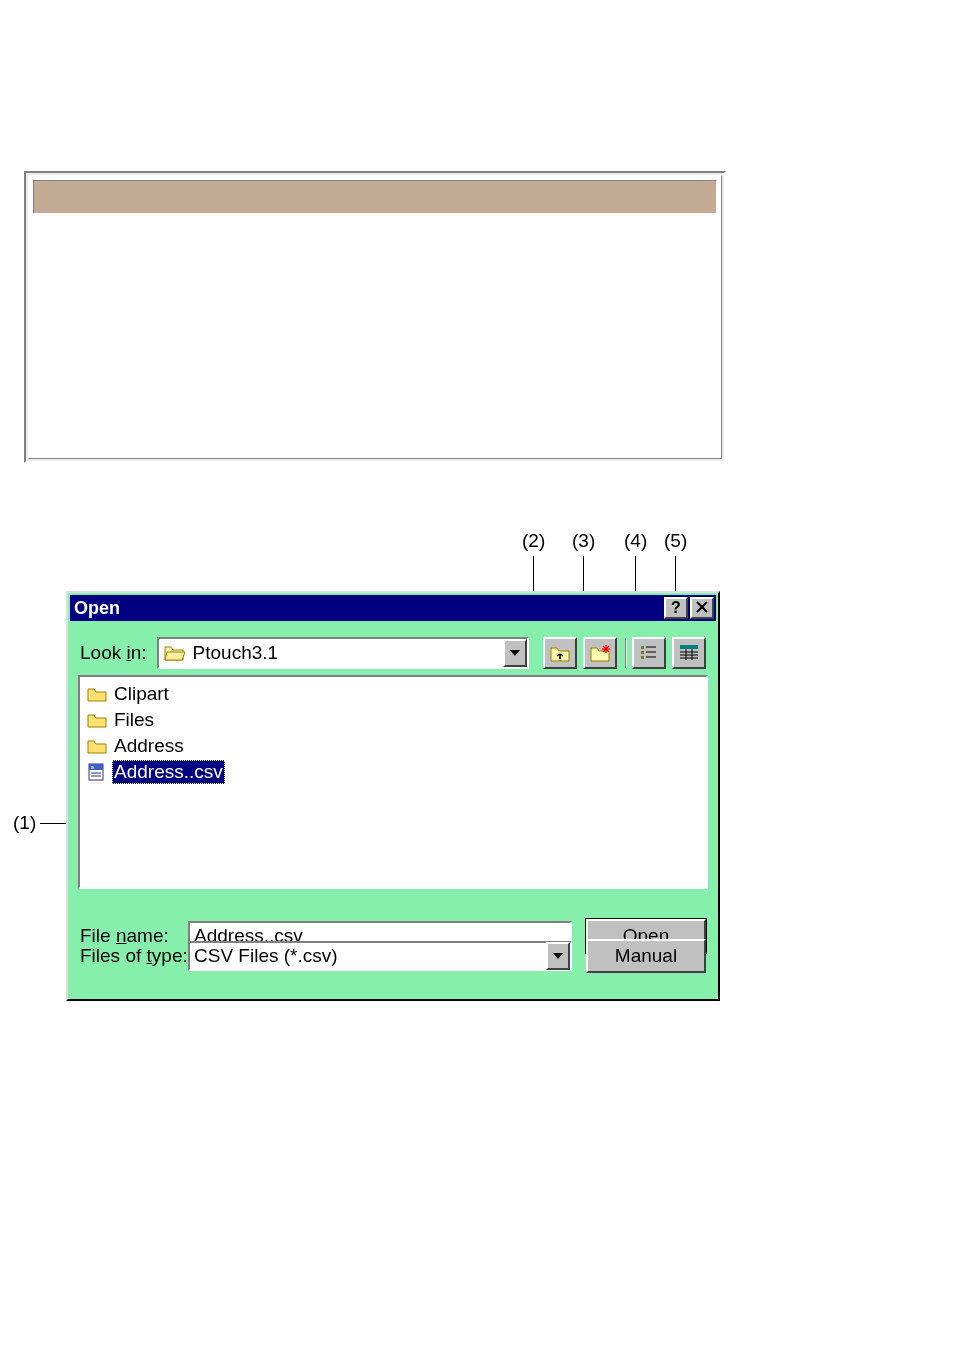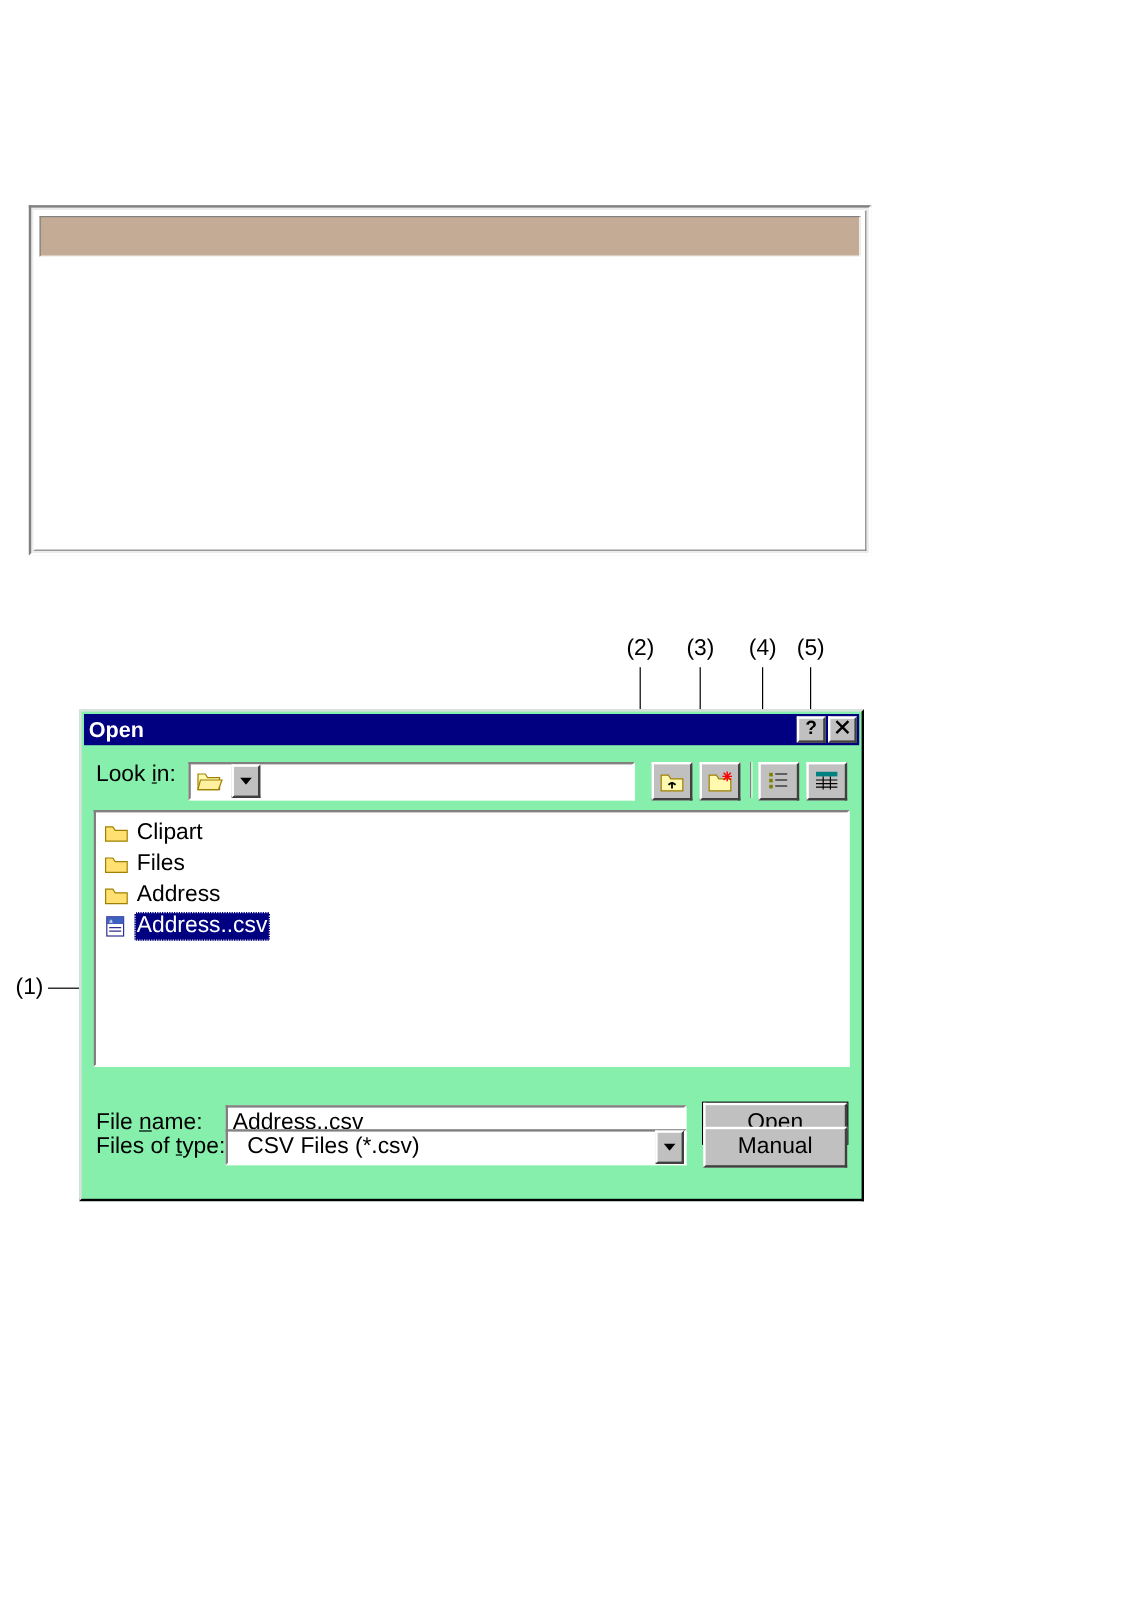--- a/index.html
+++ b/index.html
@@ -110,20 +110,21 @@
     line-height: 1;
   }
 
   .row-lookin {
     position: absolute;
     left: 12px;
     top: 42px;
     right: 12px;
     height: 36px;
     display: flex;
+    align-items: center;
   }
   .label { white-space: nowrap; }
   .underline { text-decoration: underline; }
 
   .combo {
     flex: 1;
     height: 32px;
     background: #fff;
     border-top: 2px solid #808080;
     border-left: 2px solid #808080;
@@ -238,21 +239,21 @@
     flex: 1;
     height: 30px;
     background: #fff;
     border-top: 2px solid #808080;
     border-left: 2px solid #808080;
     border-right: 2px solid #fff;
     border-bottom: 2px solid #fff;
     margin-right: 14px;
     display: flex;
     align-items: center;
-    padding-left: 16px;
+    padding-left: 4px;
   }
   .push-btn {
     width: 120px;
     height: 34px;
     background: #c0c0c0;
     border-top: 2px solid #fff;
     border-left: 2px solid #fff;
     border-right: 2px solid #404040;
     border-bottom: 2px solid #404040;
     display: flex;
@@ -308,20 +309,21 @@
     <span class="label">
       <span>Look </span><span class="underline">i</span><span>n:</span>
     </span>
     <div class="combo">
       <span class="folder-open-icon">
         <svg width="24" height="20" viewBox="0 0 24 20">
           <path d="M2 4 L2 17 L20 17 L20 7 L10 7 L8 4 Z" fill="#fffab0" stroke="#a08000" stroke-width="1"></path>
           <path d="M4 9 L22 9 L19 17 L2 17 Z" fill="#fff0a0" stroke="#a08000" stroke-width="1"></path>
         </svg>
       </span>
+      <span class="combo-text">Ptouch3.1</span>
       <div class="combo-arrow">
         <svg width="10" height="6" viewBox="0 0 10 6">
             <path d="M0 0 L10 0 L5 6 Z" fill="#000"></path>
           </svg>
       </div>
     </div>
 
     <div class="tool-btn">
       <svg width="22" height="20" viewBox="0 0 22 20">
         <path d="M2 5 L2 18 L20 18 L20 8 L10 8 L8 5 Z" fill="#fffab0" stroke="#a08000"></path>

